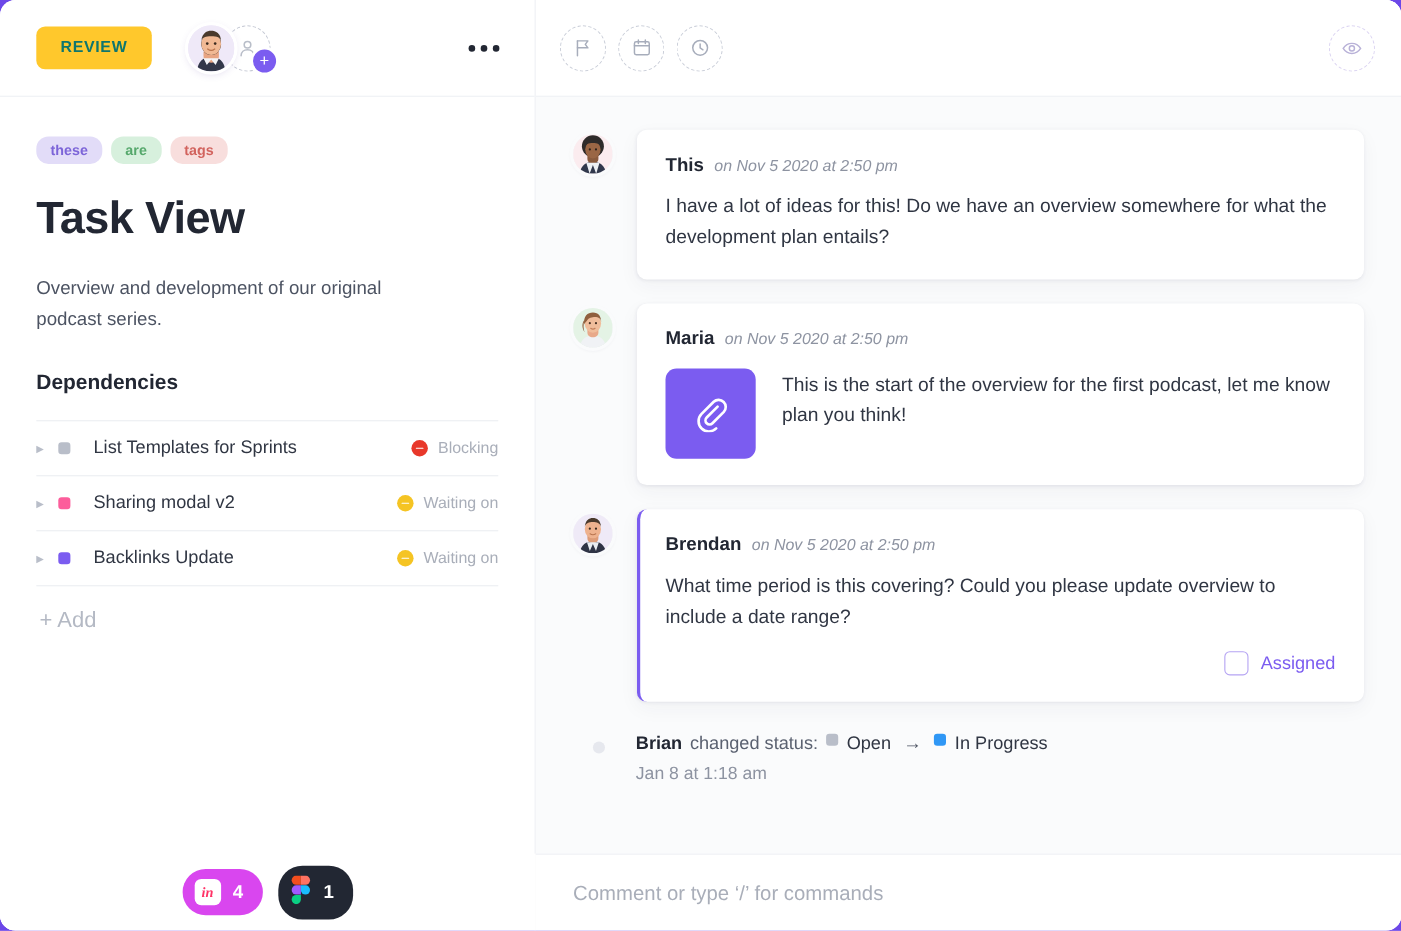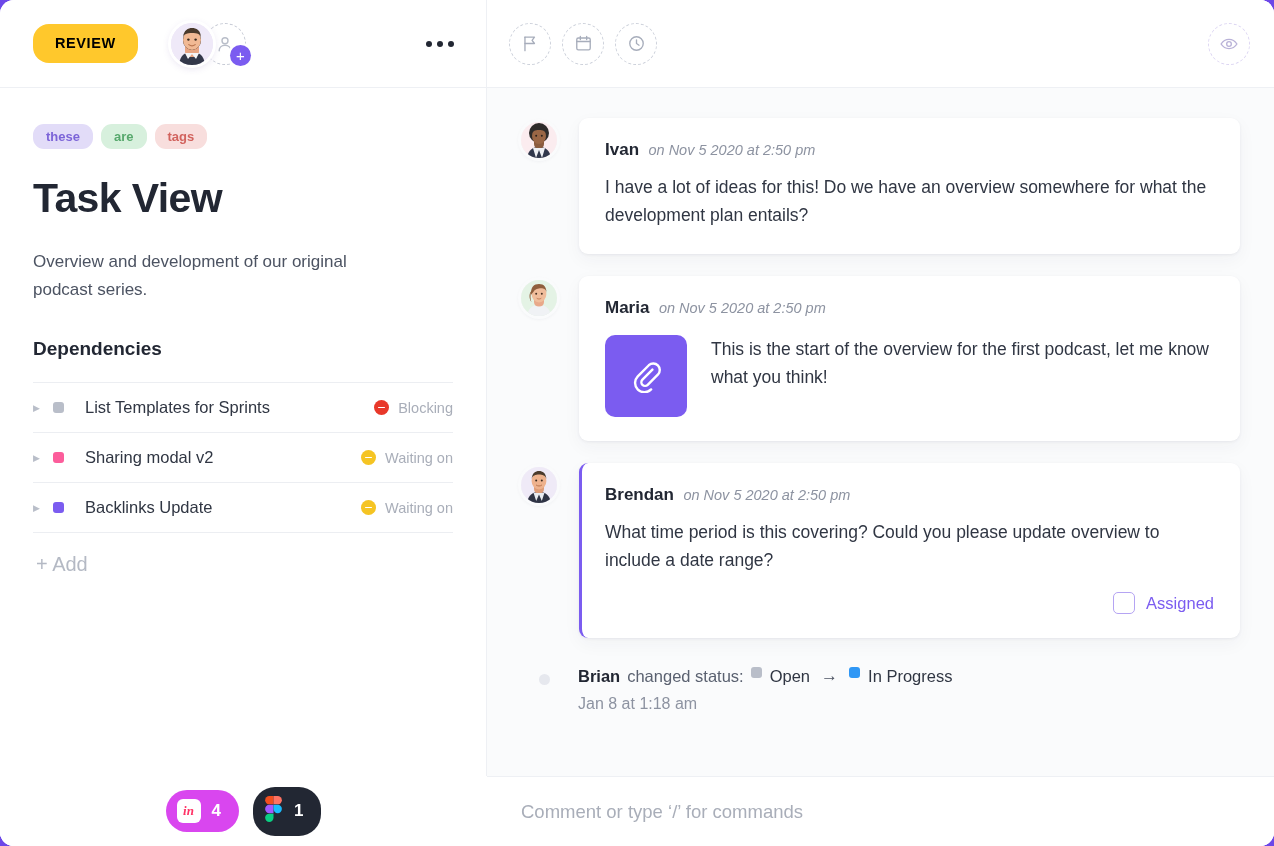--- a/index.html
+++ b/index.html
@@ -26,26 +26,26 @@
     position: relative;
   }
   .left-header {
     height: 88px; flex: 0 0 88px;
     display: flex; align-items: center;
     padding: 0 24px 0 33px;
     border-bottom: 1px solid #eef0f4;
   }
   .review-btn {
     background: #ffc82c;
-    color: #000000;
+    color: #0f766e;
     font-weight: bold;
     font-size: 14.5px;
     letter-spacing: .6px;
     border: none;
-    border-radius: 16px;
+    border-radius: 8px;
     padding: 12px 22px;
     cursor: pointer;
     line-height: 1;
   }
   .avatars {
     display: flex; align-items: center;
     margin-left: 33px; position: relative;
   }
   .avatar-photo {
     width: 42px; height: 42px; border-radius: 50%;
@@ -383,21 +383,21 @@
             <path d="M13 22c0 3 2 4.6 5 4.6s5-1.6 5-4.6v-3H13z" fill="#8a5b3e"></path>
             <ellipse cx="18" cy="14" rx="7" ry="8" fill="#9a6645"></ellipse>
             <path d="M11 12c0-6 4-8 7-8s7 2 7 8c0-3-3-4-7-4s-7 1-7 4z" fill="#2e2b2a"></path>
             <circle cx="15.2" cy="13.8" r="1" fill="#2b211a"></circle>
             <circle cx="20.8" cy="13.8" r="1" fill="#2b211a"></circle>
             <path d="M12 26l3 10 3-8 3 8 3-10z" fill="#eef0f4"></path>
           </svg>
         </div>
         <div class="card">
           <div class="c-head">
-            <span class="c-name">Ivan</span>
+            <span class="c-name">This</span>
             <span class="c-time">on Nov 5 2020 at 2:50 pm</span>
           </div>
           <div class="c-text">I have a lot of ideas for this! Do we have an overview somewhere for what the development plan entails?</div>
         </div>
       </div>
 
       <div class="comment">
         <div class="c-avatar">
           <svg viewBox="0 0 36 36" xmlns="http://www.w3.org/2000/svg">
             <rect width="36" height="36" fill="#e4f3e5"></rect>
@@ -415,21 +415,21 @@
           <div class="c-head">
             <span class="c-name">Maria</span>
             <span class="c-time">on Nov 5 2020 at 2:50 pm</span>
           </div>
           <div class="attach-row">
             <div class="attach-tile">
               <svg width="34" height="34" viewBox="0 0 24 24" fill="none" stroke="currentColor" stroke-width="1.7" stroke-linecap="round" stroke-linejoin="round">
                 <path d="M16.5 7.5l-7 7a2.6 2.6 0 0 0 3.7 3.7l7.3-7.3a4.6 4.6 0 0 0-6.5-6.5L6.2 12.2a6.6 6.6 0 0 0 9.4 9.3"></path>
               </svg>
             </div>
-            <div class="c-text">This is the start of the overview for the first podcast, let me know what you think!</div>
+            <div class="c-text">This is the start of the overview for the first podcast, let me know plan you think!</div>
           </div>
         </div>
       </div>
 
       <div class="comment">
         <div class="c-avatar">
           <svg viewBox="0 0 36 36" xmlns="http://www.w3.org/2000/svg">
             <rect width="36" height="36" fill="#efeaf7"></rect>
             <path d="M6 36c1-8 6-11 12-11s11 3 12 11z" fill="#2f3445"></path>
             <path d="M13 22c0 3 2 4.6 5 4.6s5-1.6 5-4.6v-3H13z" fill="#dd9c78"></path>

